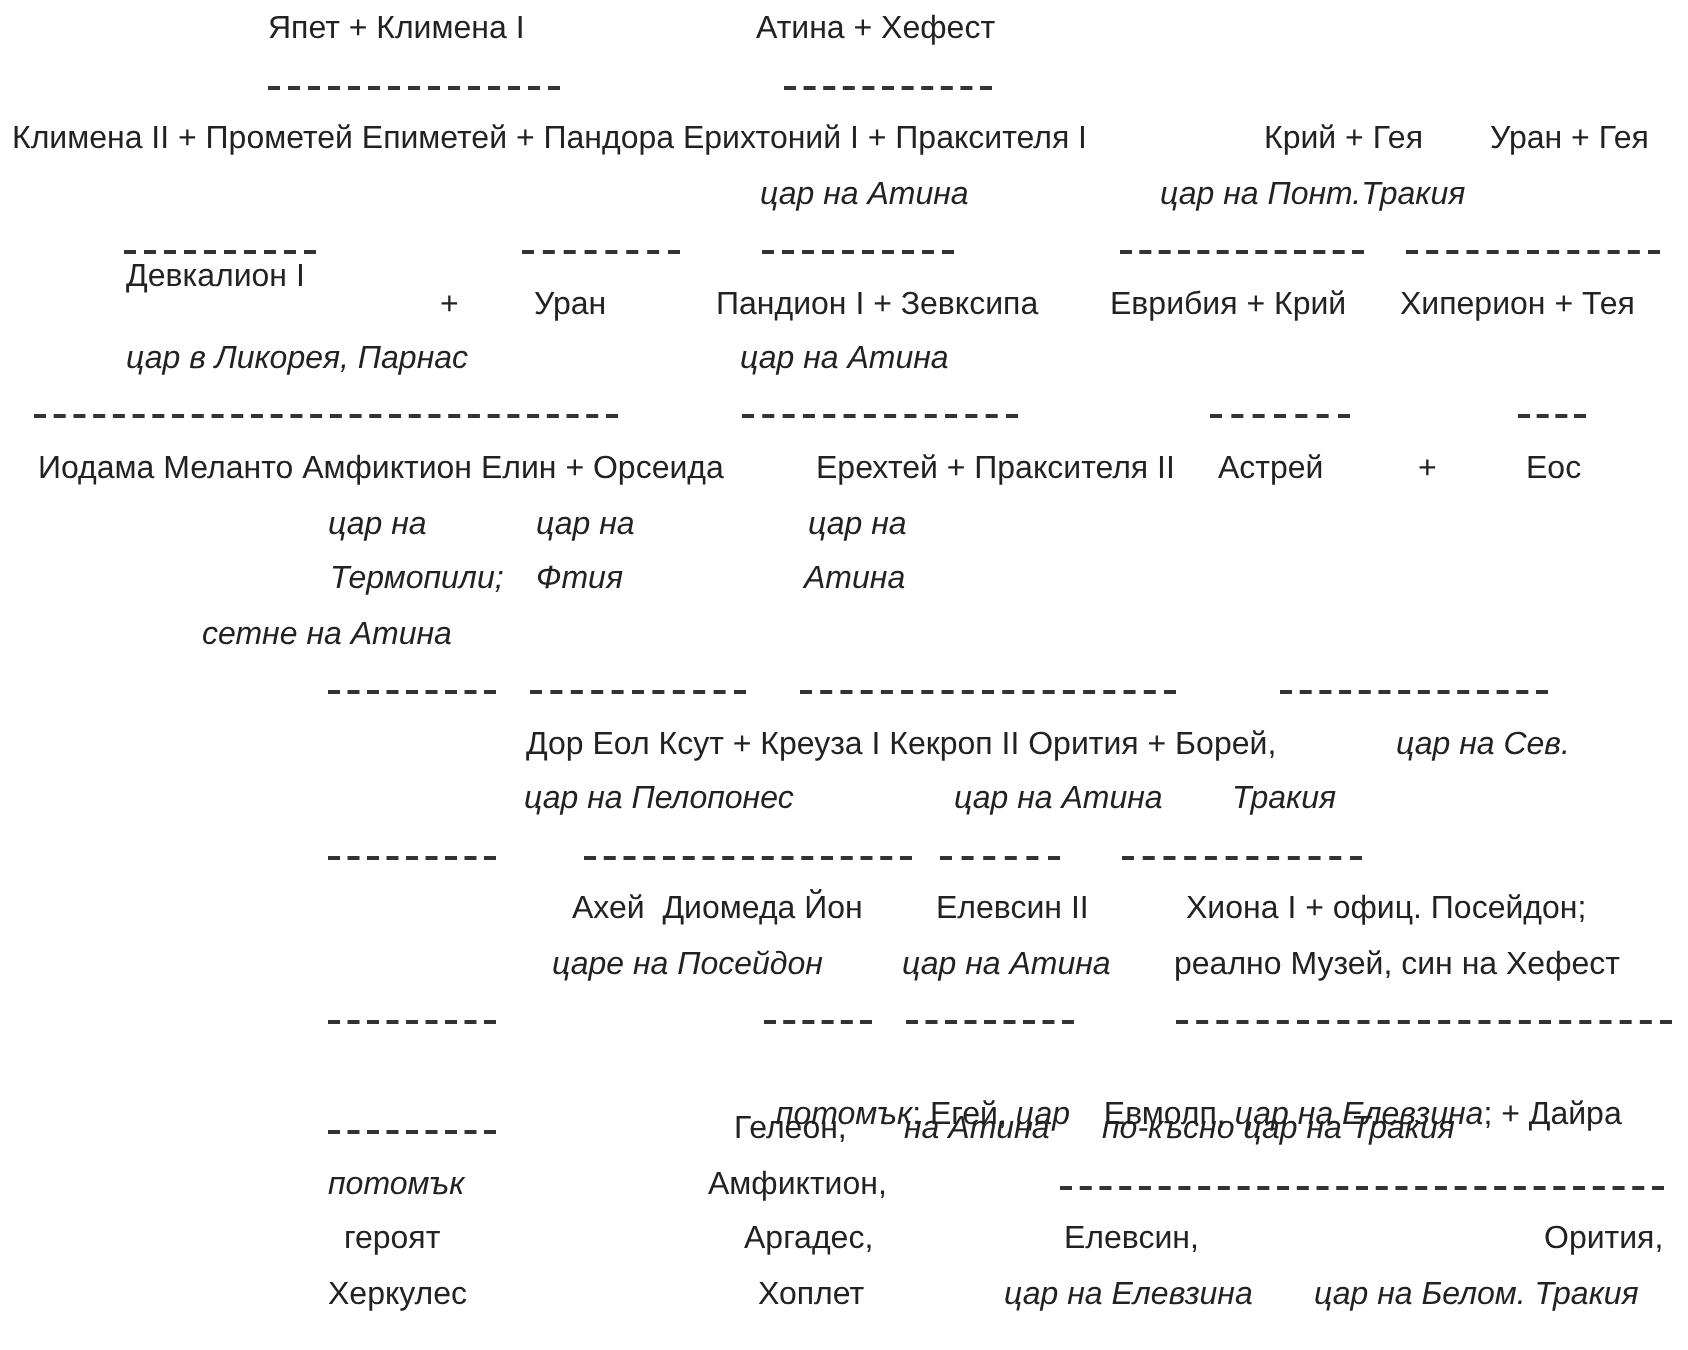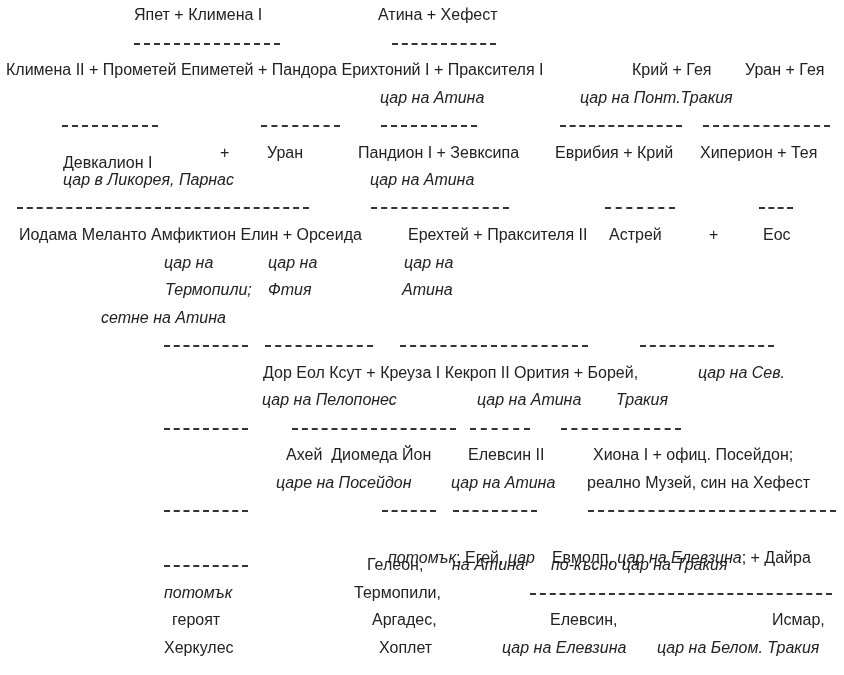--- a/index.html
+++ b/index.html
@@ -22,21 +22,21 @@
 <div class="t" style="left:745px;top:60px">Уран + Гея</div>
 <div class="t i" style="left:380px;top:88px">цар на Атина</div>
 <div class="t i" style="left:580px;top:88px">цар на Понт.Тракия</div>
 
 <div class="d" style="left:62px;top:125px;width:96px"></div>
 <div class="d" style="left:261px;top:125px;width:79px"></div>
 <div class="d" style="left:381px;top:125px;width:96px"></div>
 <div class="d" style="left:560px;top:125px;width:122px"></div>
 <div class="d" style="left:703px;top:125px;width:127px"></div>
 
-<div class="t" style="left:63px;top:153px">Девкалион I</div>
+<div class="t" style="left:63px;top:129px">Девкалион I</div>
 <div class="t" style="left:220px;top:143px">+</div>
 <div class="t" style="left:267px;top:143px">Уран</div>
 <div class="t" style="left:358px;top:143px">Пандион I + Зевксипа</div>
 <div class="t" style="left:555px;top:143px">Еврибия + Крий</div>
 <div class="t" style="left:700px;top:143px">Хиперион + Тея</div>
 <div class="t i" style="left:63px;top:170px">цар в Ликорея, Парнас</div>
 <div class="t i" style="left:370px;top:170px">цар на Атина</div>
 
 <div class="d" style="left:17px;top:207px;width:292px"></div>
 <div class="d" style="left:371px;top:207px;width:138px"></div>
@@ -90,23 +90,23 @@
 <div class="t" style="left:543px;top:528px">
   <span>Евмолп, </span><span class="i">цар на Елевзина</span><span>; + Дайра</span>
 </div>
 <div class="t" style="left:367px;top:555px">Гелеон,</div>
 <div class="t i" style="left:452px;top:555px">на Атина</div>
 <div class="t i" style="left:551px;top:555px">по-късно цар на Тракия</div>
 <div class="d" style="left:164px;top:565px;width:84px"></div>
 <div class="d" style="left:530px;top:593px;width:302px"></div>
 
 <div class="t i" style="left:164px;top:583px">потомък</div>
-<div class="t" style="left:354px;top:583px">Термопили,</div>
+<div class="t" style="left:354px;top:583px">Амфиктион,</div>
 
 <div class="t" style="left:172px;top:610px">героят</div>
 <div class="t" style="left:372px;top:610px">Аргадес,</div>
-<div class="t" style="left:550px;top:610px">Елевсин,</div>
-<div class="t" style="left:772px;top:610px">Исмар,</div>
+<div class="t" style="left:532px;top:610px">Елевсин,</div>
+<div class="t" style="left:772px;top:610px">Орития,</div>
 
 <div class="t" style="left:164px;top:638px">Херкулес</div>
 <div class="t" style="left:379px;top:638px">Хоплет</div>
 <div class="t i" style="left:502px;top:638px">цар на Елевзина</div>
 <div class="t i" style="left:657px;top:638px">цар на Белом. Тракия</div>
 
 </body></html>

